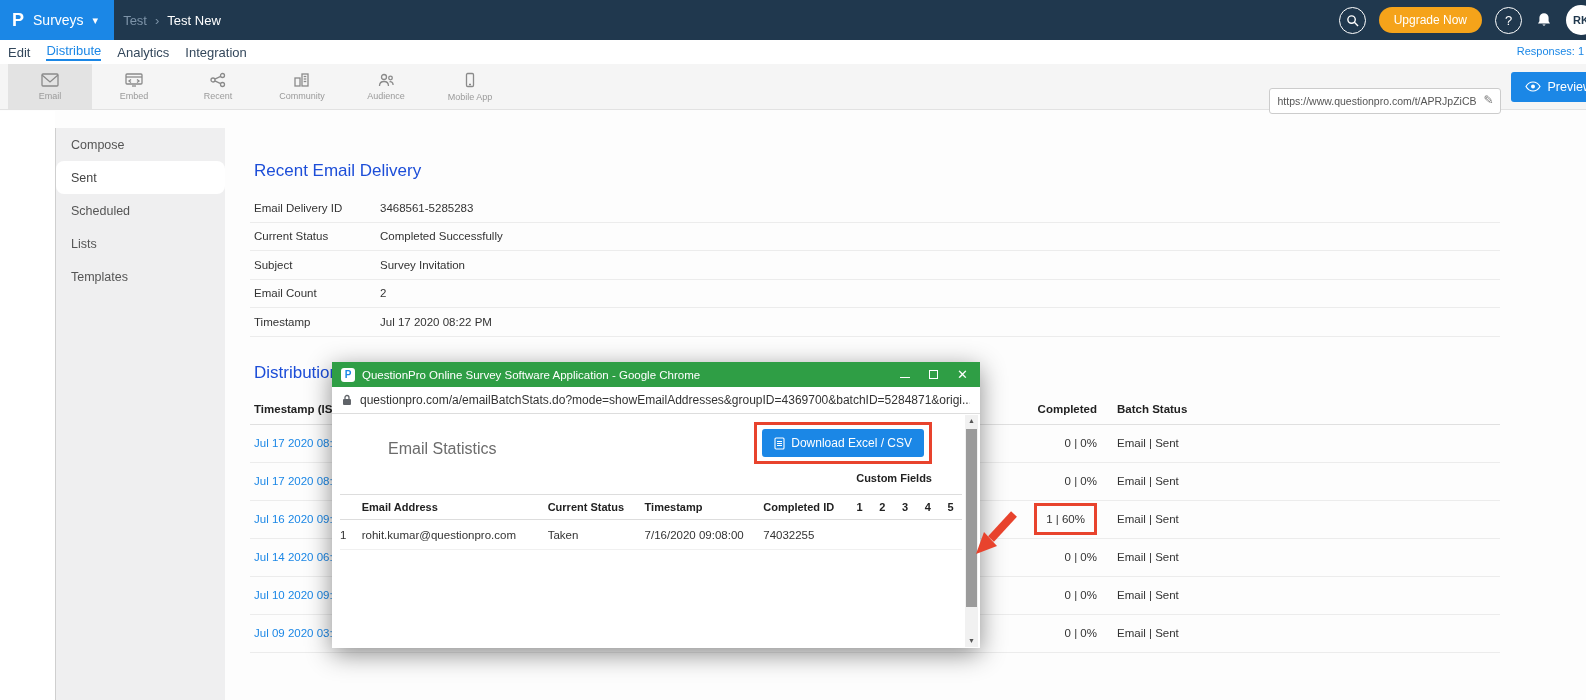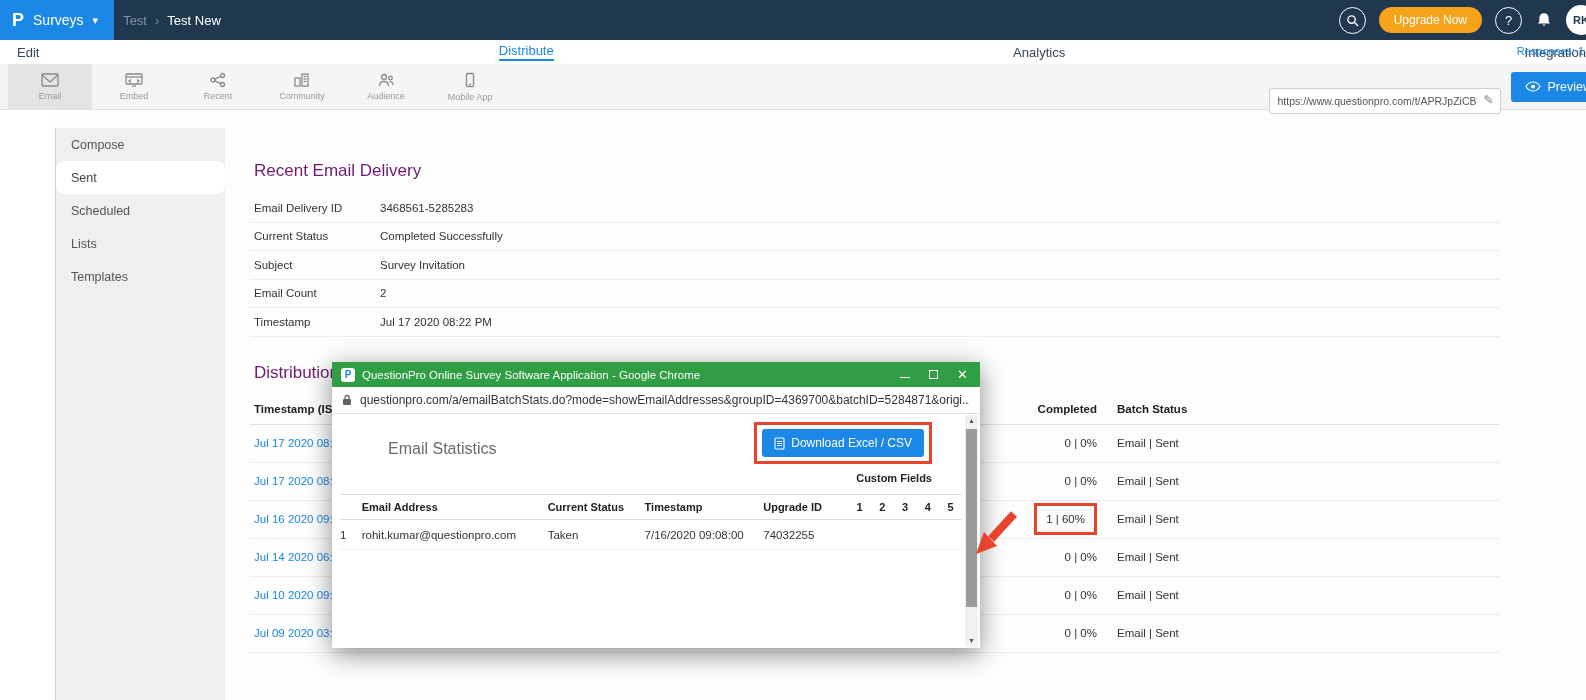--- a/index.html
+++ b/index.html
@@ -16,21 +16,21 @@
   .crumb-parent { color:#7d93a8; cursor:pointer; }
   .crumb-sep { color:#7d93a8; }
   .crumb-current { color:#fff; }
   .top-right { margin-left:auto; display:flex; align-items:center; gap:13px; padding-right:4px; }
   .circle-icon { width:27px; height:27px; border:1.5px solid #fff; border-radius:50%; display:flex; align-items:center; justify-content:center; color:#fff; font-size:13px; cursor:pointer; flex:0 0 auto; }
   .upgrade-btn { background:#f5a31a; color:#fff; border:none; border-radius:14px; padding:6px 15px; font-size:12px; font-family:inherit; cursor:pointer; white-space:nowrap; }
   .bell { cursor:pointer; display:flex; }
   .avatar { width:30px; height:30px; background:#fff; color:#20384e; font-weight:bold; font-size:11px; border-radius:50%; display:flex; align-items:center; justify-content:center; cursor:pointer; margin-right:-14px; flex:0 0 auto; }
 
   
-  .tabs-row { height:24px; background:#fff; display:flex; align-items:center; gap:26px; padding-left:17px; position:relative; z-index:19;justify-content:space-between; }
+  .tabs-row { height:24px; background:#fff; display:flex; align-items:center; gap:16px; padding-left:8px; position:relative; z-index:19; }
   .tab { font-size:13px; color:#33475b; cursor:pointer; }
   .tab.active { color:#1b87e6; border-bottom:2px solid #1b87e6; padding-bottom:1px; }
   .responses { position:absolute; right:2px; top:5px; color:#1b87e6; font-size:11px; white-space:nowrap; cursor:pointer; }
 
   
   .toolbar { height:46px; background:#f5f5f5; border-bottom:1px solid #e2e2e2; display:flex; align-items:stretch; padding-left:8px; position:relative; z-index:18; }
   .tool { width:84px; display:flex; flex-direction:column; align-items:center; justify-content:center; gap:3px; cursor:pointer; }
   .tool.active { background:#e3e3e3; }
   .tool svg { stroke:#8a8a8a; fill:none; stroke-width:1.3; }
   .tool-label { font-size:9px; color:#9a9a9a; white-space:nowrap; }
@@ -41,21 +41,21 @@
   .preview-btn { background:#1b87e6; color:#fff; border:none; border-radius:3px; height:30px; padding:0 14px; font-size:12.5px; font-family:inherit; display:flex; align-items:center; gap:7px; cursor:pointer; white-space:nowrap; }
 
   
   .content { position:absolute; top:111px; left:0; right:0; bottom:0; background:#fdfdfd; }
   .gutter { position:absolute; left:0; top:0; width:55px; height:100%; background:#fff; }
   .sidebar { position:absolute; left:55px; top:17px; bottom:0; width:170px; background:#efeff0; border-left:1px solid #cfcfcf; }
   .side-item { height:33px; display:flex; align-items:center; padding-left:15px; font-size:12.5px; color:#555; cursor:pointer;border-radius:8px; }
   .side-item.active { background:#fff; color:#444; }
 
   .main { position:absolute; left:250px; top:0; width:1250px; }
-  .section-title { font-size:17px; font-weight:normal; color:#701a75; }
+  .section-title { font-size:17px; font-weight:normal; color:#1d4ed8; }
   .recent-title { margin:50px 0 13px 4px; }
   .kv-row { display:flex; align-items:center; height:28.5px; border-bottom:1px solid #ececec; padding-left:4px; }
   .kv-label { width:126px; font-size:11.5px; color:#333; }
   .kv-value { font-size:11.5px; color:#333;text-align:center; }
 
   .history-title-row { display:flex; align-items:center; gap:7px; margin:26px 0 0 4px; }
   .help-dot { width:14px; height:14px; background:#3b566e; color:#fff; border-radius:50%; font-size:9.5px; display:flex; align-items:center; justify-content:center; cursor:pointer; }
   .hist-header { display:flex; align-items:center; height:30px; margin-top:12px; border-bottom:1px solid #e0e0e0; font-weight:bold; font-size:11.5px; color:#222; padding-left:4px; }
   .hist-row { display:flex; align-items:center; height:38px; border-bottom:1px solid #ececec; padding-left:4px; }
   .col-ts { width:300px; }
@@ -328,21 +328,21 @@
       </button>
     </span>
     <span class="custom-fields">Custom Fields</span>
 
     <div class="popup-table">
       <div class="pt-header">
         <span class="pc-idx"></span>
         <span class="pc-email">Email Address</span>
         <span class="pc-status">Current Status</span>
         <span class="pc-ts">Timestamp</span>
-        <span class="pc-rid">Upgrade ID</span>
+        <span class="pc-rid">Completed ID</span>
         <span class="pc-cf">1</span>
         <span class="pc-cf">2</span>
         <span class="pc-cf">3</span>
         <span class="pc-cf">4</span>
         <span class="pc-cf">5</span>
       </div>
       <div class="pt-row">
         <span class="pc-idx">1</span>
         <span class="pc-email">rohit.kumar@questionpro.com</span>
         <span class="pc-status">Taken</span>

